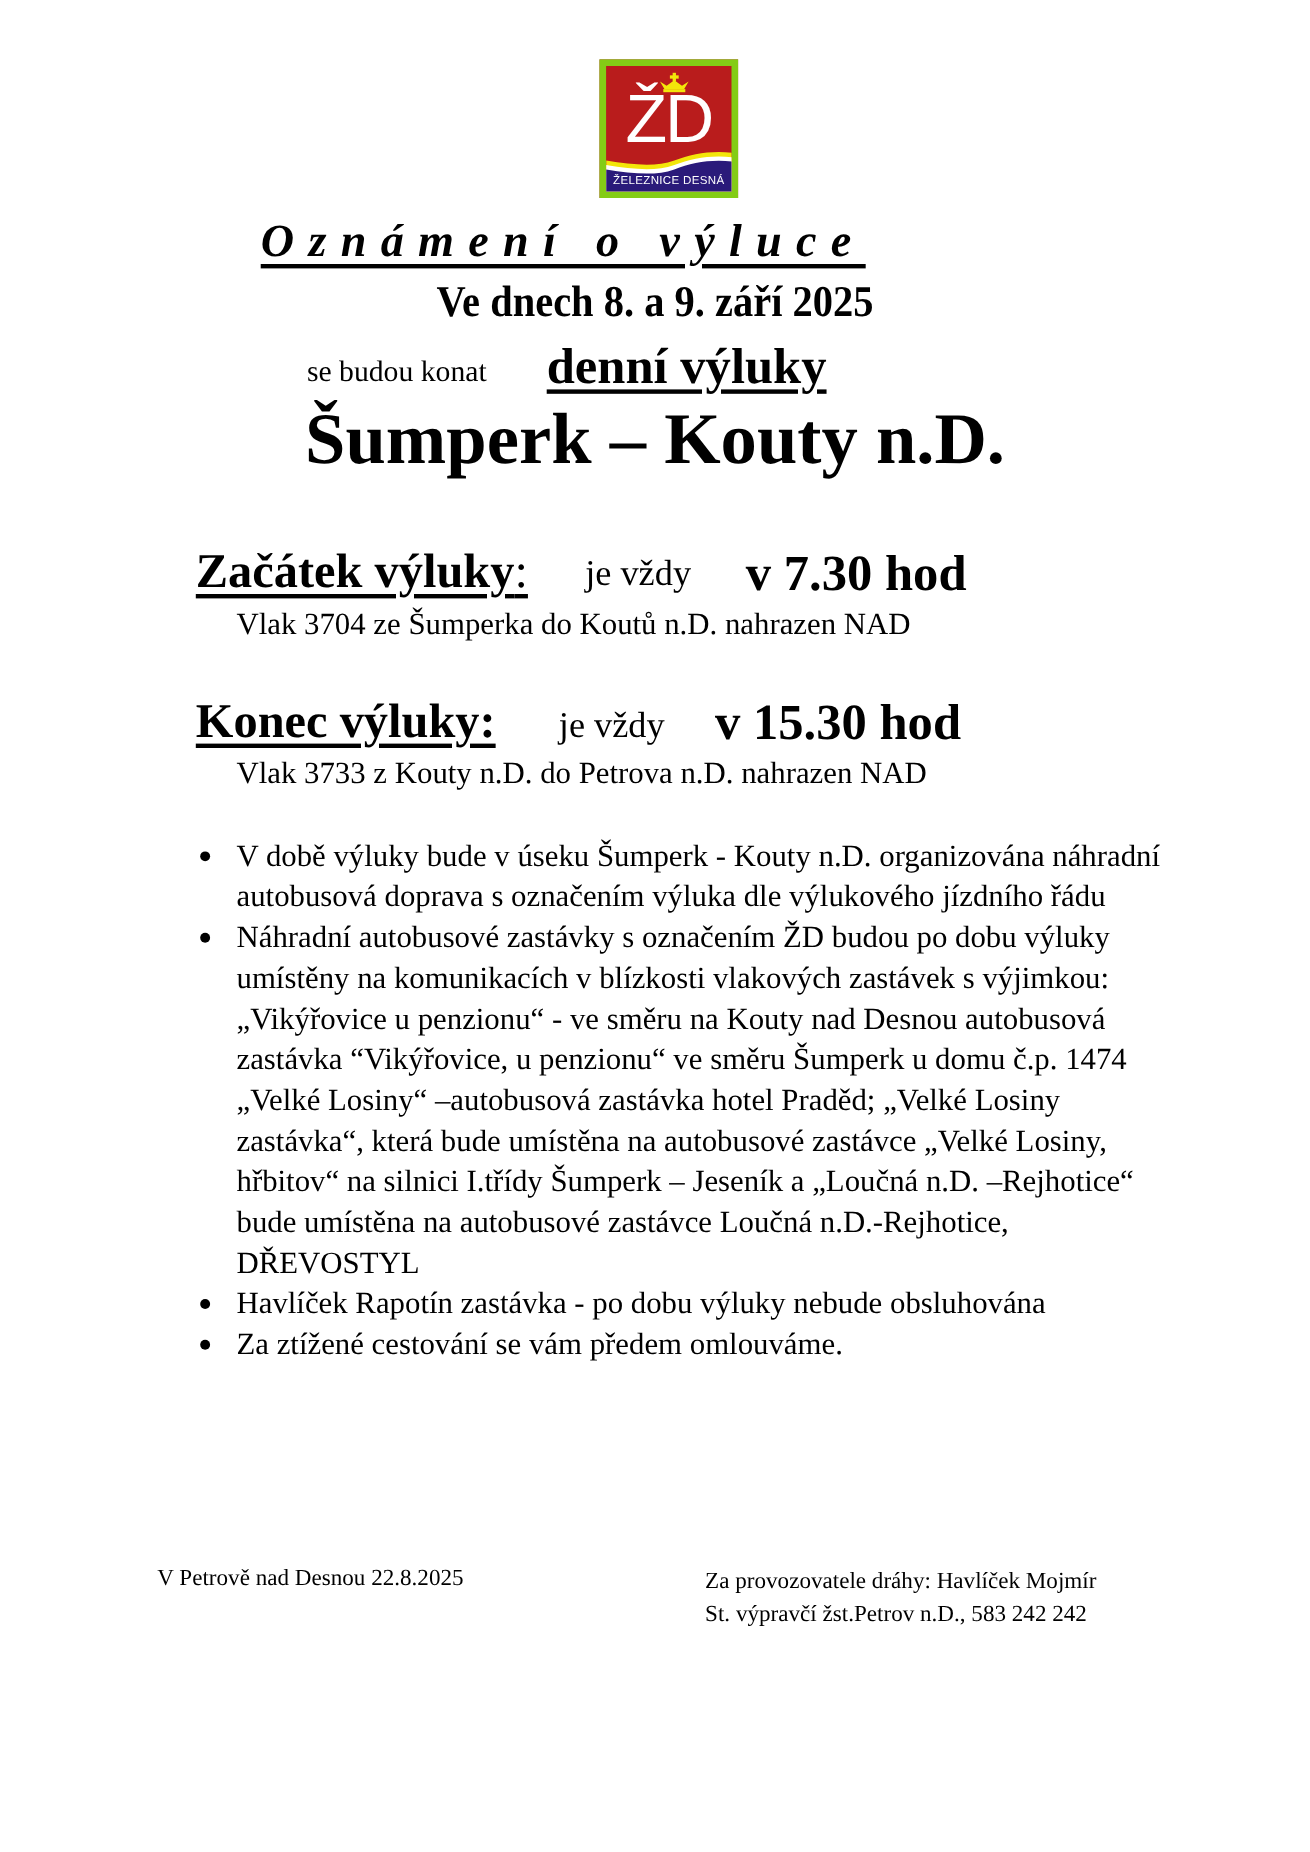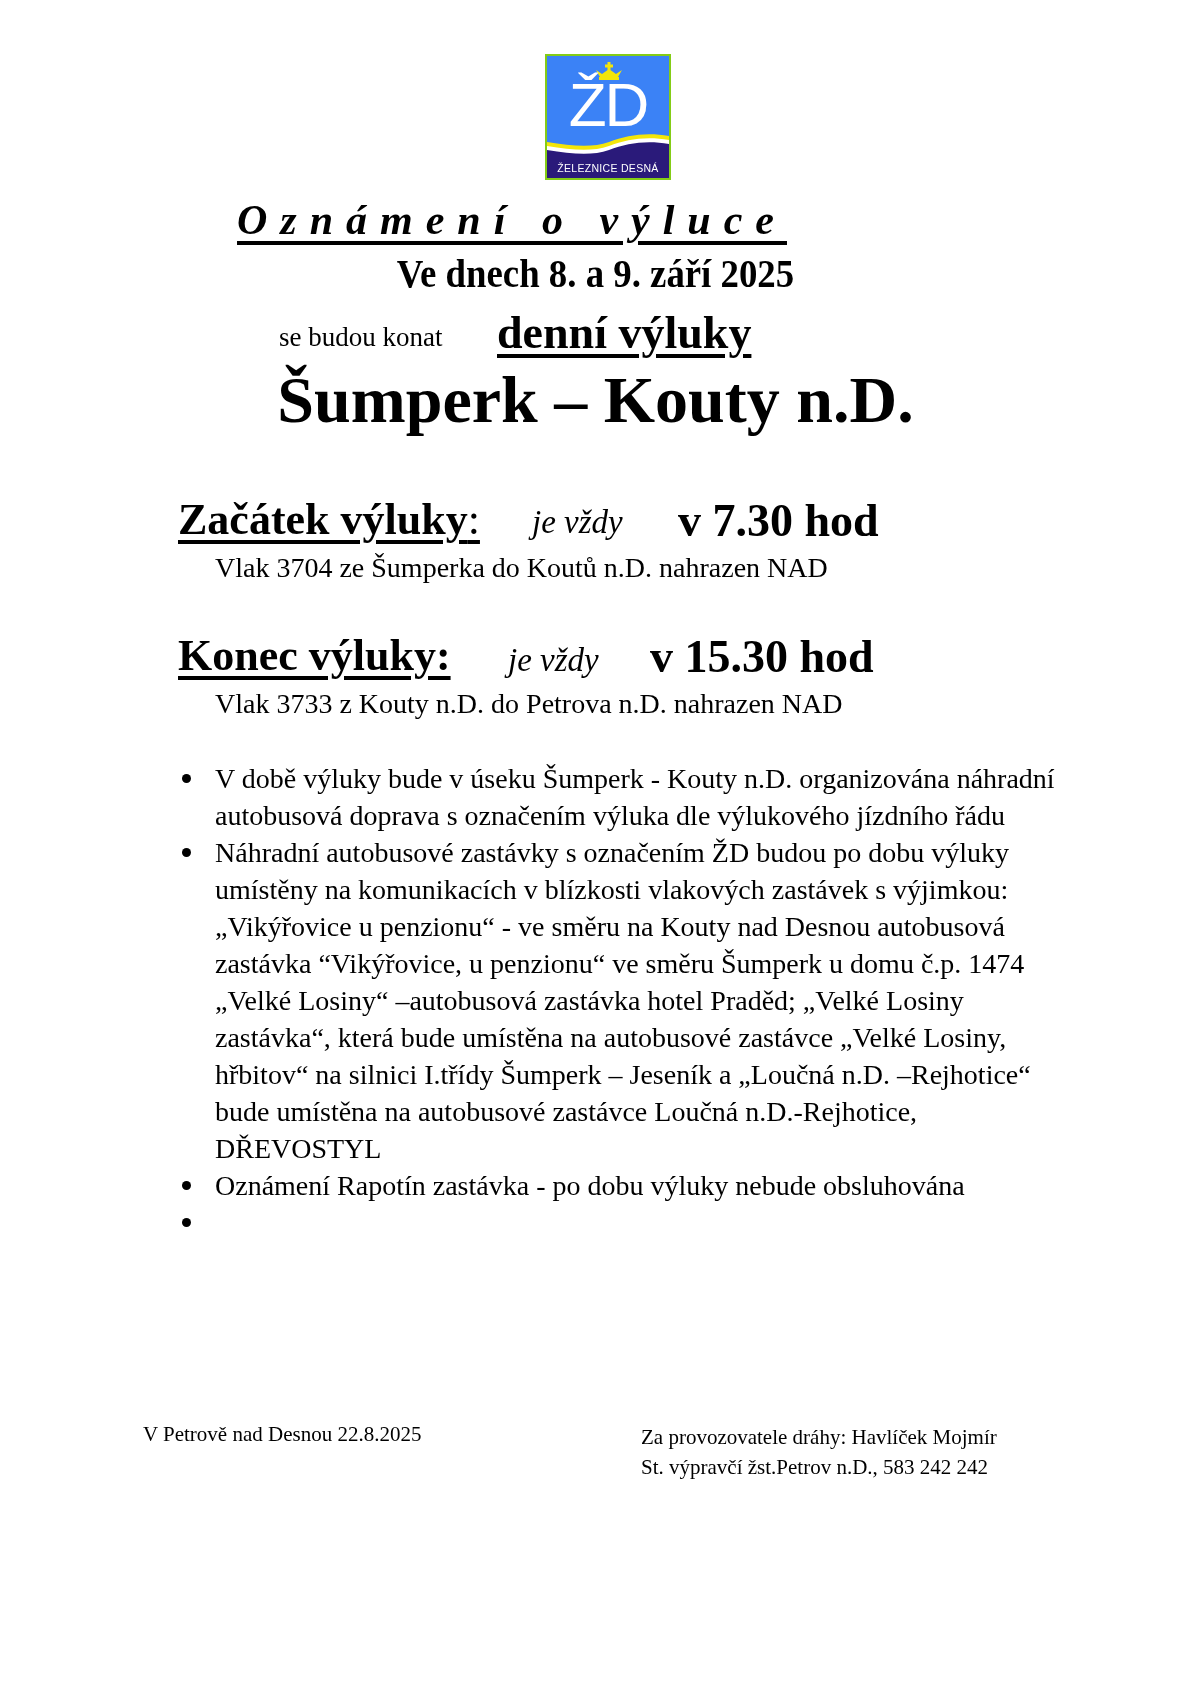--- a/index.html
+++ b/index.html
@@ -2,21 +2,21 @@
 <html><head>
 <meta charset="utf-8">
 <style>
   html, body { margin: 0; padding: 0; background: #ffffff; }
   body { width: 1191px; height: 1684px; position: relative; overflow: hidden;
          font-family: "Liberation Serif", "DejaVu Serif", serif; color: #000; }
   .abs { position: absolute; white-space: nowrap; }
 
   
   .logo { position: absolute; left: 545px; top: 54px; width: 126px; height: 126px;
-          background: #3b82f6; border: 2px solid #84cc16; overflow: hidden; box-sizing: border-box; }
+          background: #b91c1c; border: 6px solid #84cc16; overflow: hidden; box-sizing: border-box; }
   .logo .crown { position: absolute; left: 48px; top: 6px; width: 28px; height: 18px; }
   .logo .zd { position: absolute; left: 0; right: 0; top: 14px; text-align: center;
               font-family: "Liberation Sans", sans-serif; font-size: 62px; line-height: 70px;
               color: #ffffff; letter-spacing: -2px; }
   .logo .wave { position: absolute; left: 0; top: 76px; width: 122px; height: 46px; }
   .logo .brand { position: absolute; left: 0; right: 0; bottom: 4px; text-align: center;
                  font-family: "Liberation Sans", sans-serif; font-size: 10.5px; color: #ffffff;
                  letter-spacing: 0.3px; }
 
   .title { top: 196px; left: 0; width: 1024px; text-align: center; }
@@ -24,21 +24,21 @@
                 text-decoration: underline; text-decoration-thickness: 4px; text-underline-offset: 7px; }
   .dates { top: 250px; left: 0; width: 1191px; text-align: center; font-size: 40px; font-weight: bold;
            transform: scaleX(0.92); }
   .se-budou { top: 322px; left: 279px; font-size: 27px; }
   .denni { top: 306px; left: 497px; font-size: 46px; font-weight: bold;
            text-decoration: underline; text-decoration-thickness: 4px; text-underline-offset: 6px; }
   .route { top: 362px; left: 0; width: 1191px; text-align: center; font-size: 66px; font-weight: bold; }
 
   .sec-label { font-size: 44px; font-weight: bold; text-decoration: underline;
                text-decoration-thickness: 4px; text-underline-offset: 6px; }
-  .sec-mid { font-size: 33px; font-style: italic; }
+  .sec-mid { font-size: 33px; }
   .sec-time { font-size: 46px; font-weight: bold; }
   .sec-sub { font-size: 28px; text-align: right; }
 
   .start-row { top: 494px; left: 178px; }
   .start-row .sec-mid { position: absolute; left: 354px; top: 10px; }
   .start-row .sec-time { position: absolute; left: 500px; top: 0px; }
   .start-sub { top: 552px; left: 215px; }
 
   .end-row { top: 630px; left: 178px; }
   .end-row .sec-mid { position: absolute; left: 330px; top: 12px; }
@@ -90,21 +90,21 @@
 <div class="abs end-row">
   <span class="sec-label">Konec výluky:</span>
   <span class="sec-mid">je vždy</span>
   <span class="sec-time">v 15.30 hod</span>
 </div>
 <div class="abs sec-sub end-sub">Vlak 3733 z Kouty n.D. do Petrova n.D. nahrazen NAD</div>
 
 <div class="bullets" id="bullets">
     <div class="bullet"><span class="dot"></span><span>V době výluky bude v úseku Šumperk  - Kouty n.D. organizována náhradní autobusová doprava s označením  </span><b>výluka</b><span> dle výlukového jízdního řádu</span></div>
     <div class="bullet"><span class="dot"></span><span>Náhradní autobusové zastávky s označením ŽD budou po dobu výluky umístěny na komunikacích v blízkosti vlakových zastávek s výjimkou:</span><br><b>„Vikýřovice u penzionu“</b><span> - ve směru na Kouty nad Desnou autobusová zastávka “Vikýřovice, u penzionu“ ve směru Šumperk  u domu č.p. 1474 </span><b>„Velké Losiny</b><span>“ –autobusová zastávka hotel </span><b>Praděd; </b><span>„</span><b>Velké Losiny zastávka</b><span>“, která bude umístěna na autobusové zastávce „</span><b>Velké Losiny, hřbitov</b><span>“ na silnici I.třídy Šumperk – Jeseník  a </span><b>„Loučná n.D. –Rejhotice“</b><span> bude umístěna na autobusové zastávce Loučná n.D.-Rejhotice, DŘEVOSTYL</span></div>
-    <div class="bullet"><span class="dot"></span><span>Oznámení </span><b>Rapotín zastávka</b><span> -  po dobu výluky nebude obsluhována</span></div>
-    <div class="bullet"><span class="dot"></span></div>
+    <div class="bullet"><span class="dot"></span><span>Havlíček </span><b>Rapotín zastávka</b><span> -  po dobu výluky nebude obsluhována</span></div>
+    <div class="bullet"><span class="dot"></span><span>Za ztížené cestování se vám předem omlouváme.</span></div>
   </div>
 
 <div class="abs footer-left">V Petrově nad Desnou  22.8.2025</div>
 <div class="abs footer-right">
   <div>Za provozovatele dráhy: Havlíček Mojmír</div>
   <div>St. výpravčí žst.Petrov n.D., 583 242 242</div>
 </div>
 
 </body></html>

